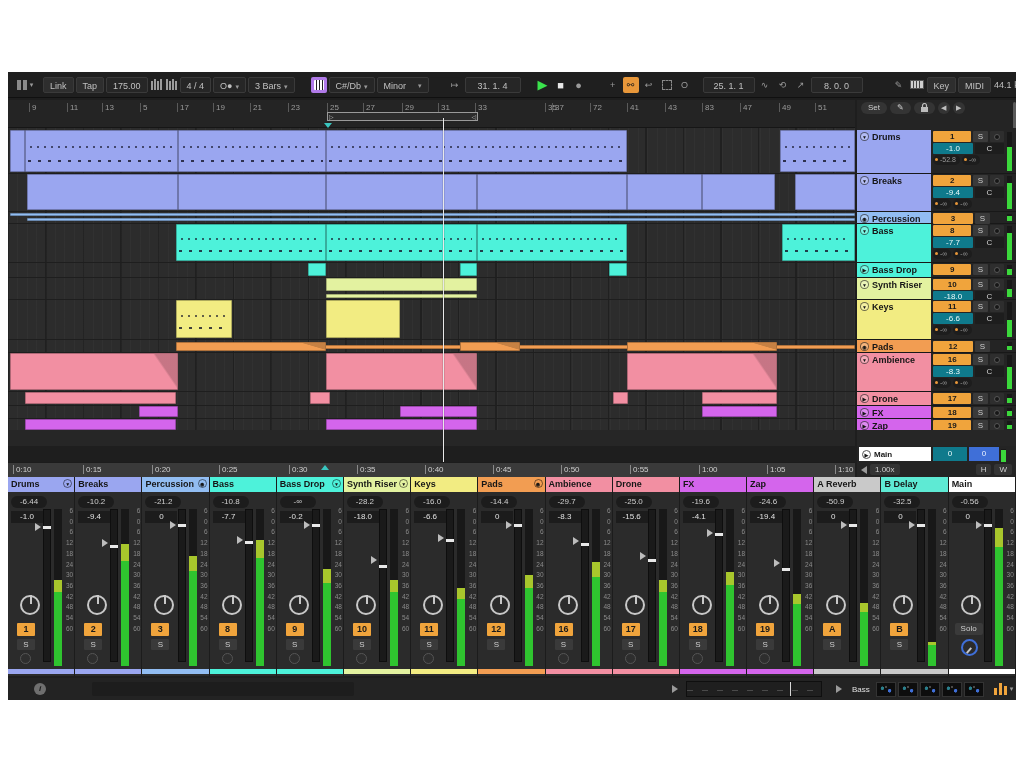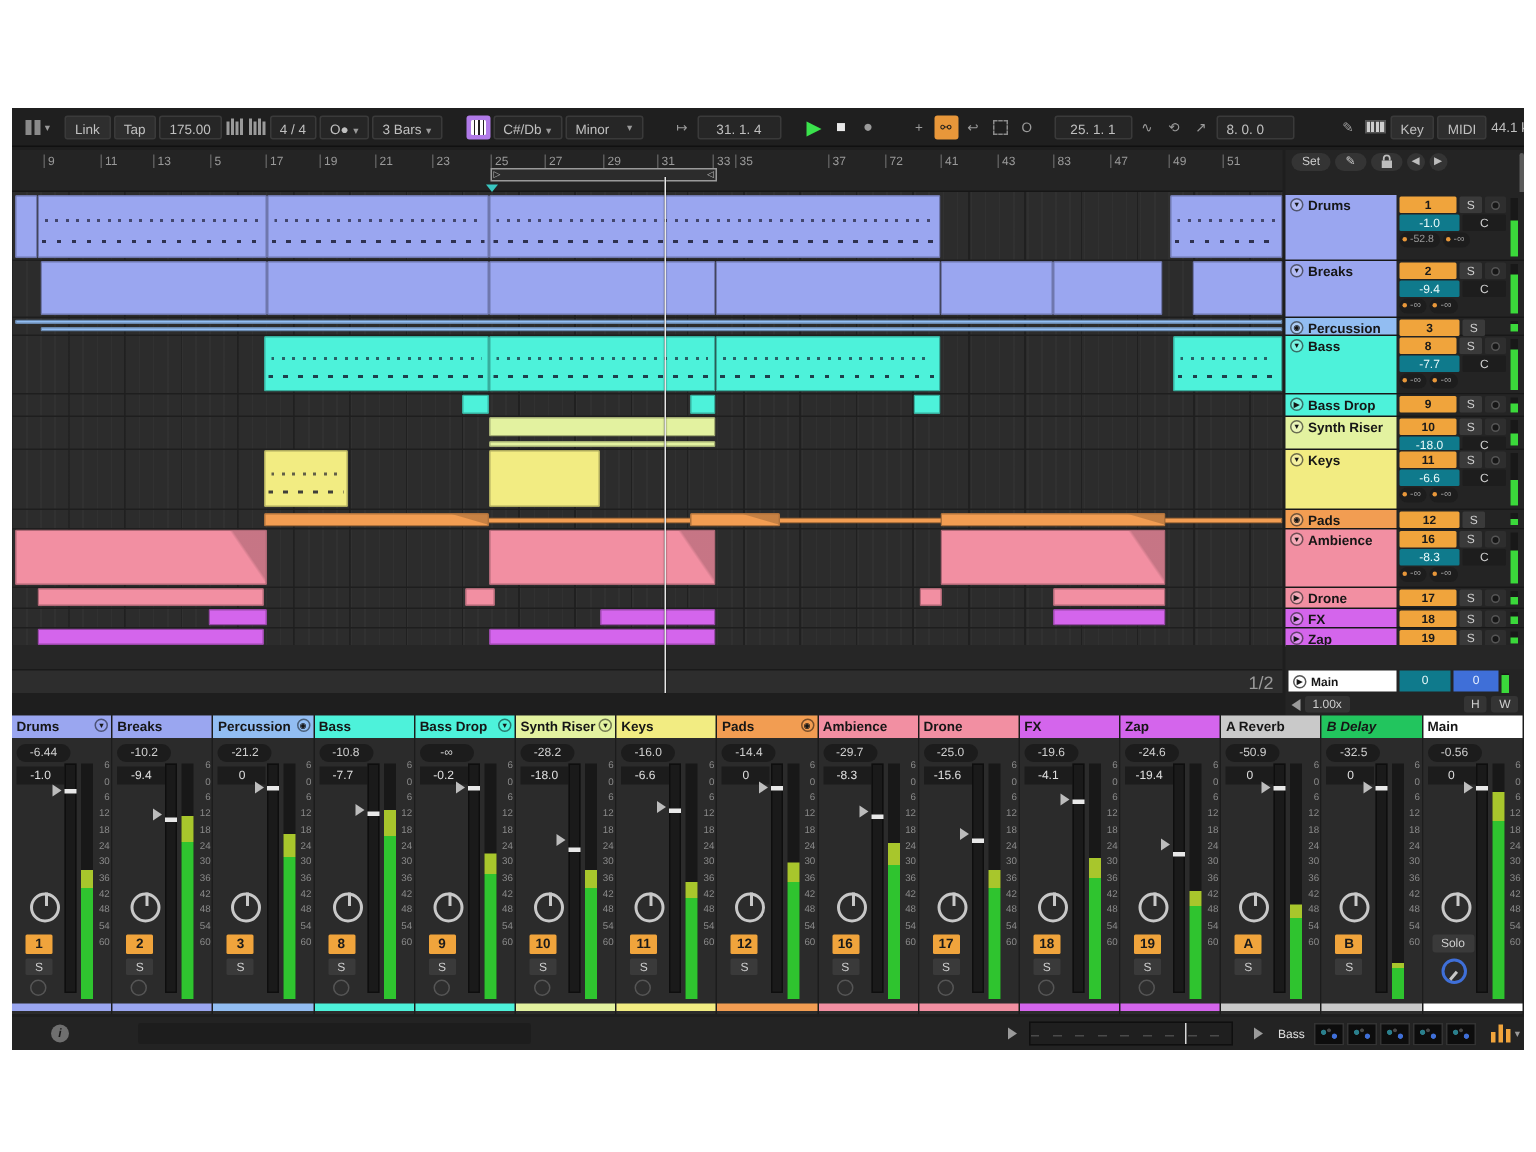--- a/index.html
+++ b/index.html
@@ -191,21 +191,21 @@
     <span class="tb-icon">↩</span>
     <span class="tb-icon">
         <span class="dash-box"></span>
       </span>
     <span class="tb-icon">O</span>
     <div class="tb-sp" style="width:8px"></div>
     <span class="tb-val" style="width:52px;text-align:center">25. 1. 1</span>
     <span class="tb-icon">∿</span>
     <span class="tb-icon">⟲</span>
     <span class="tb-icon">↗</span>
-    <span class="tb-val" style="width:52px;">8. 0. 0</span>
+    <span class="tb-val" style="width:52px;text-align:center">8. 0. 0</span>
     <div class="tb-sp" style="width:26px"></div>
     <span class="tb-icon">✎</span>
     <span class="tb-icon">
         <span class="kbd-icon"></span>
       </span>
     <span class="tb-btn">Key</span>
     <span class="tb-btn">MIDI</span>
     <span class="tb-plain">44.1 kHz</span>
     <span class="cpu-meter"></span>
 
@@ -225,21 +225,21 @@
       <div class="bar-num" style="left: 132px;">5</div>
       <div class="bar-num" style="left: 169px;">17</div>
       <div class="bar-num" style="left: 205px;">19</div>
       <div class="bar-num" style="left: 242px;">21</div>
       <div class="bar-num" style="left: 280px;">23</div>
       <div class="bar-num" style="left: 319px;">25</div>
       <div class="bar-num" style="left: 355px;">27</div>
       <div class="bar-num" style="left: 394px;">29</div>
       <div class="bar-num" style="left: 430px;">31</div>
       <div class="bar-num" style="left: 467px;">33</div>
-      <div class="bar-num" style="left: 482px;">35</div>
+      <div class="bar-num" style="left: 537px;">35</div>
       <div class="bar-num" style="left: 544px;">37</div>
       <div class="bar-num" style="left: 582px;">72</div>
       <div class="bar-num" style="left: 619px;">41</div>
       <div class="bar-num" style="left: 657px;">43</div>
       <div class="bar-num" style="left: 694px;">83</div>
       <div class="bar-num" style="left: 732px;">47</div>
       <div class="bar-num" style="left: 771px;">49</div>
       <div class="bar-num" style="left: 807px;">51</div>
     </div>
   <div class="set-zone">
@@ -585,35 +585,48 @@
           </div>
         </div>
         <div class="hmeter">
           <i style="height: 46%;"></i>
         </div>
       </div>
     </div>
   <div class="filler" style="left:0;top:358px;width:847px;height:16px"></div>
   <div class="filler" style="left:849px;top:358px;width:159px;height:16px"></div>
 
-  <div class="mainlane">
-    <span>1/2</span>
-  </div>
   <div class="mainhead">
     <span class="mainname">
         <span class="circ">▶</span>
         <span>Main</span>
       </span>
     <span class="mainvol">0</span>
     <span class="mainpan">0</span>
     <span class="hmeter" style="position:relative;right:0;width:5px;height:13px;flex:0 0 auto">
         <i id="mainMeterFill" style="height: 90%;"></i>
       </span>
   </div>
 
+  <div class="time-ruler" id="timeRuler">
+    <div class="teal-marker" style="border-top: none; border-bottom: 5px solid rgb(57, 198, 192); top: 2px; left: 313px;" id="tealBottom"></div>
+  <div class="t-lab" style="left: 5px;">0:10</div>
+      <div class="t-lab" style="left: 75px;">0:15</div>
+      <div class="t-lab" style="left: 144px;">0:20</div>
+      <div class="t-lab" style="left: 211px;">0:25</div>
+      <div class="t-lab" style="left: 281px;">0:30</div>
+      <div class="t-lab" style="left: 349px;">0:35</div>
+      <div class="t-lab" style="left: 417px;">0:40</div>
+      <div class="t-lab" style="left: 485px;">0:45</div>
+      <div class="t-lab" style="left: 553px;">0:50</div>
+      <div class="t-lab" style="left: 622px;">0:55</div>
+      <div class="t-lab" style="left: 691px;">1:00</div>
+      <div class="t-lab" style="left: 759px;">1:05</div>
+      <div class="t-lab" style="left: 827px;">1:10</div>
+    </div>
   <div class="zoomctl">
     <span class="spk"></span>
     <span class="zbox">1.00x</span>
     <span style="flex:1"></span>
     <span class="zbox">H</span>
     <span class="zbox">W</span>
   </div>
 
   <div class="playhead" style="left:435px;top:46px;height:344px"></div>
 
@@ -1043,21 +1056,21 @@
         <div class="fadtri" style="top: 43.8182px;"></div>
         <div class="smeter">
           <i style="height: 40%;"></i>
         </div>
         <div class="knob"></div>
         <div class="nbtn">A</div>
         <div class="sbtn">S</div>
         <div class="colorbar" style="background: rgb(201, 201, 201);"></div>
       </div>
       <div class="strip">
-        <div class="stab" style="background: #22c55e; font-style: italic;">
+        <div class="stab" style="background: #5eead4;">
           <div>B Delay</div>
         </div>
         <div class="peakpill">-32.5</div>
         <div class="fadbox">0</div>
         <div class="scalecol">
           <div>6</div>
           <div>0</div>
           <div>6</div>
           <div>12</div>
           <div>18</div>

